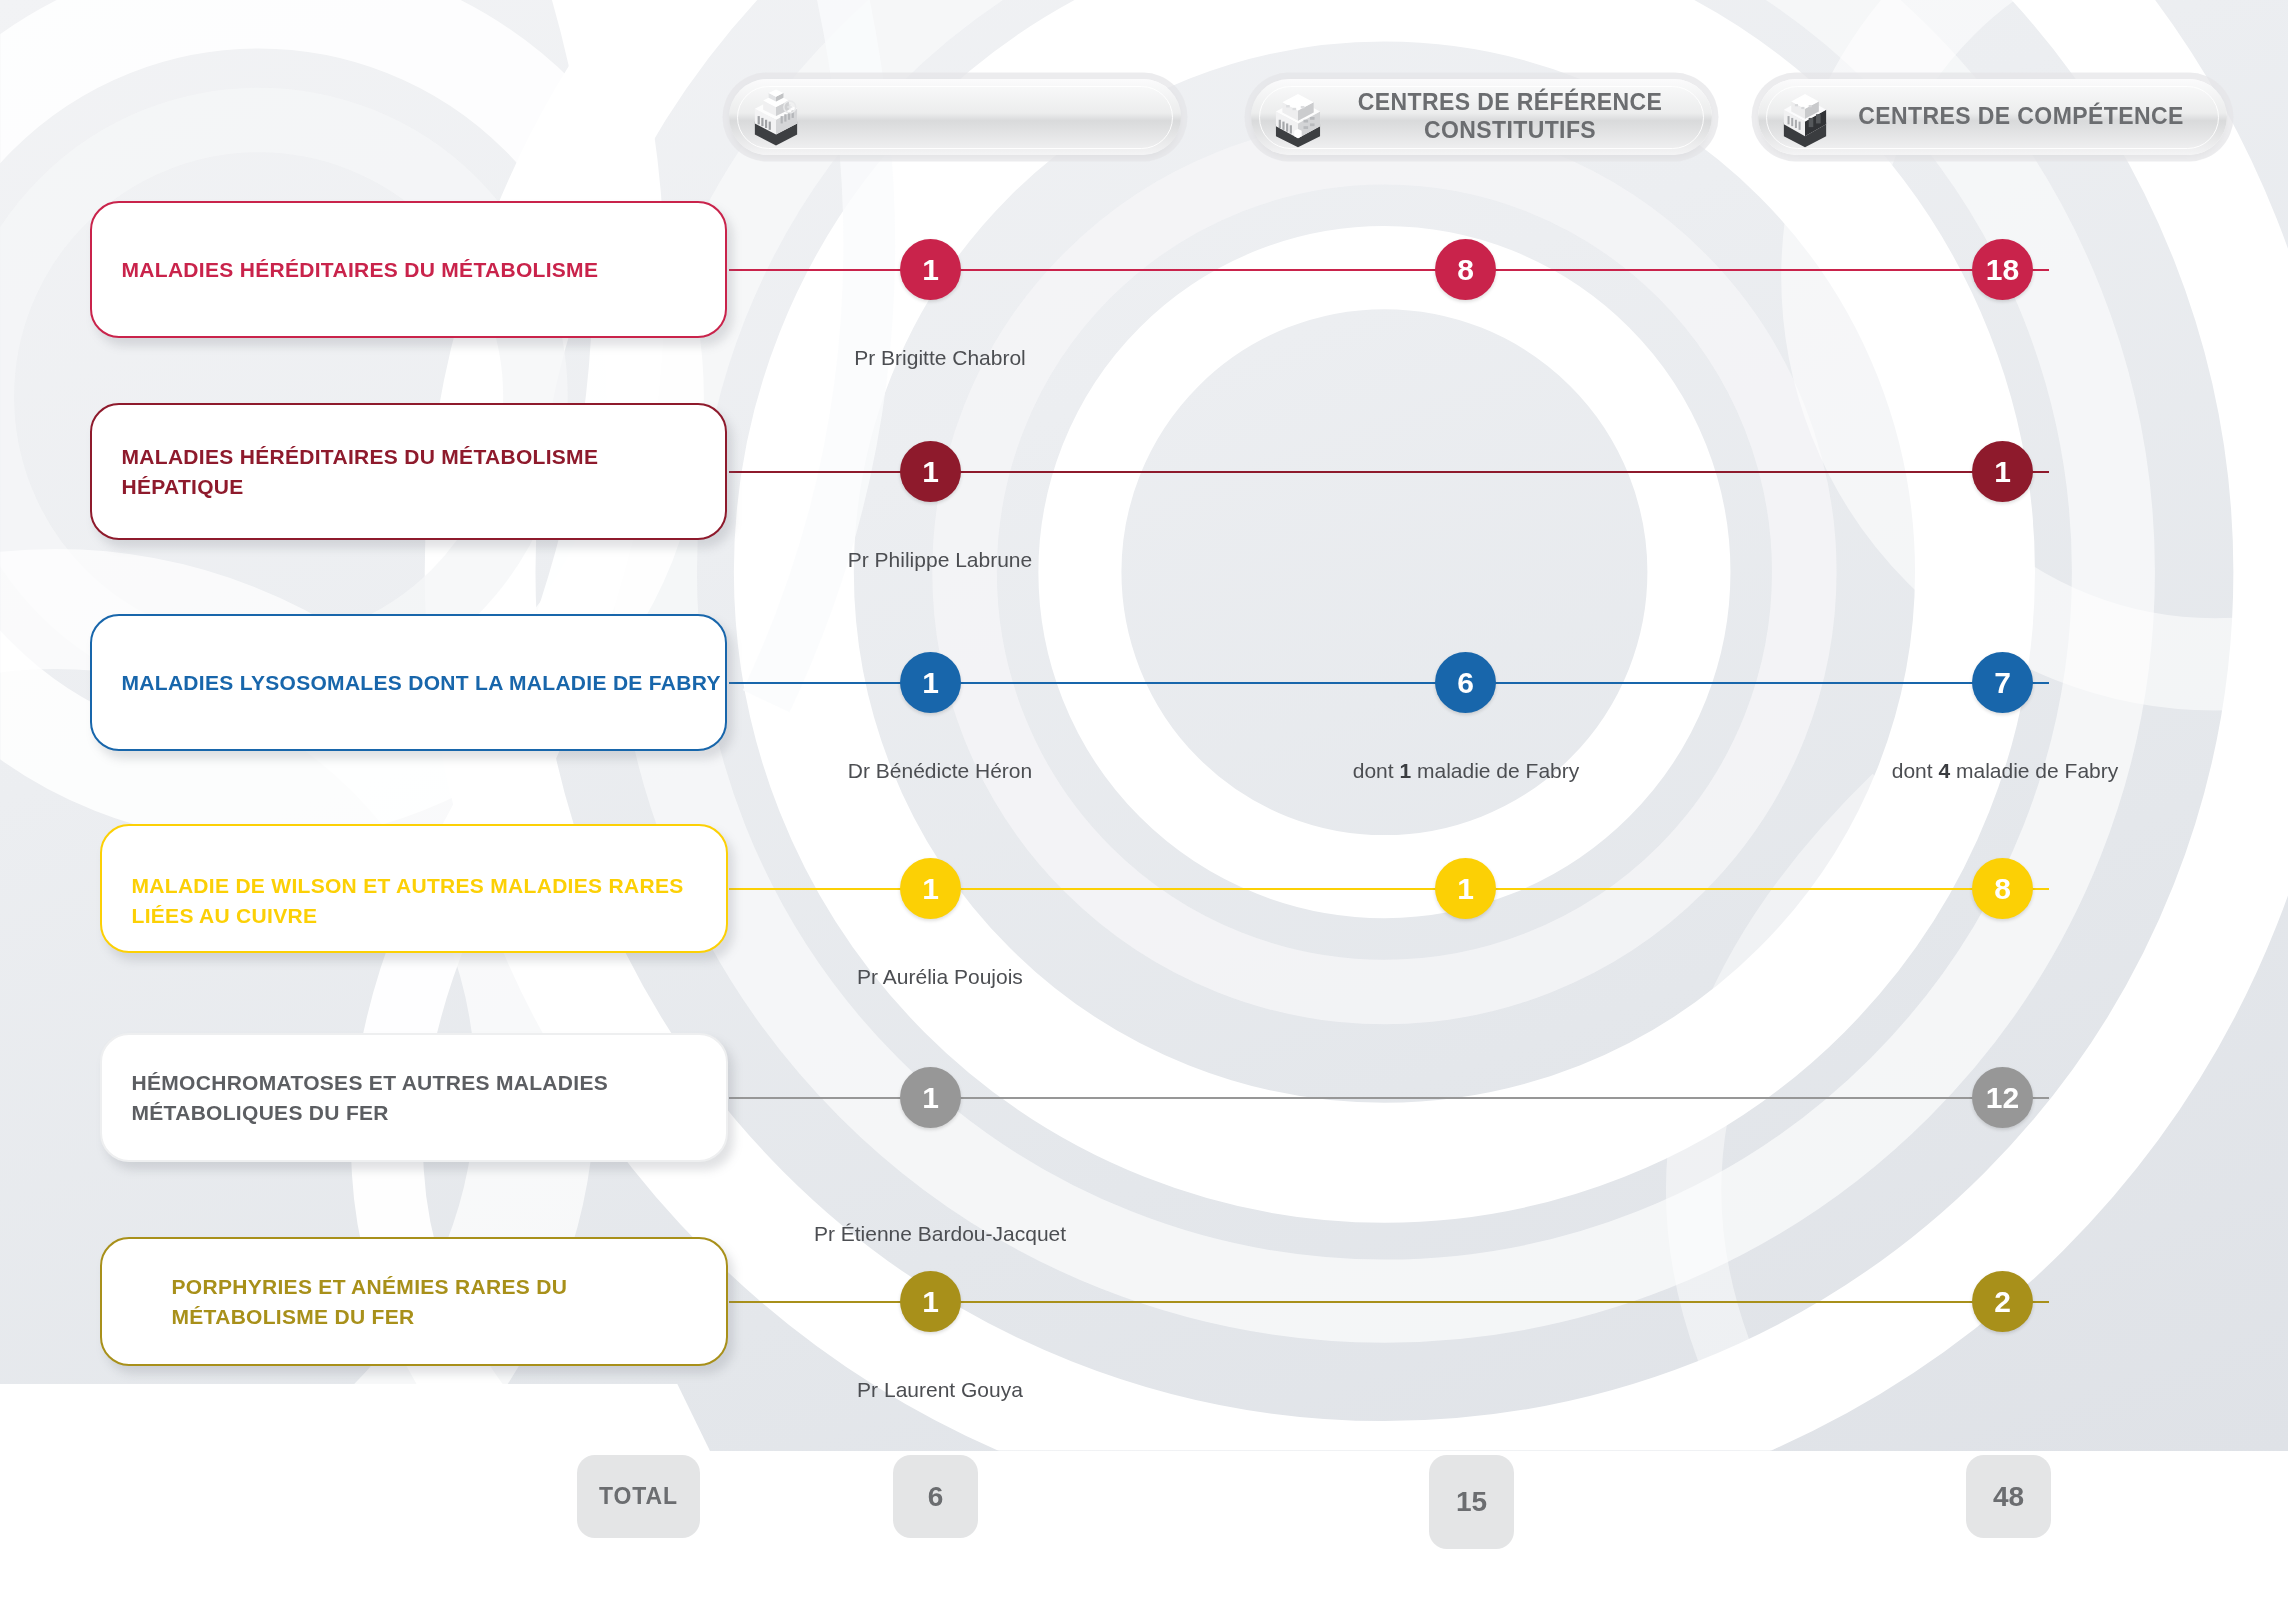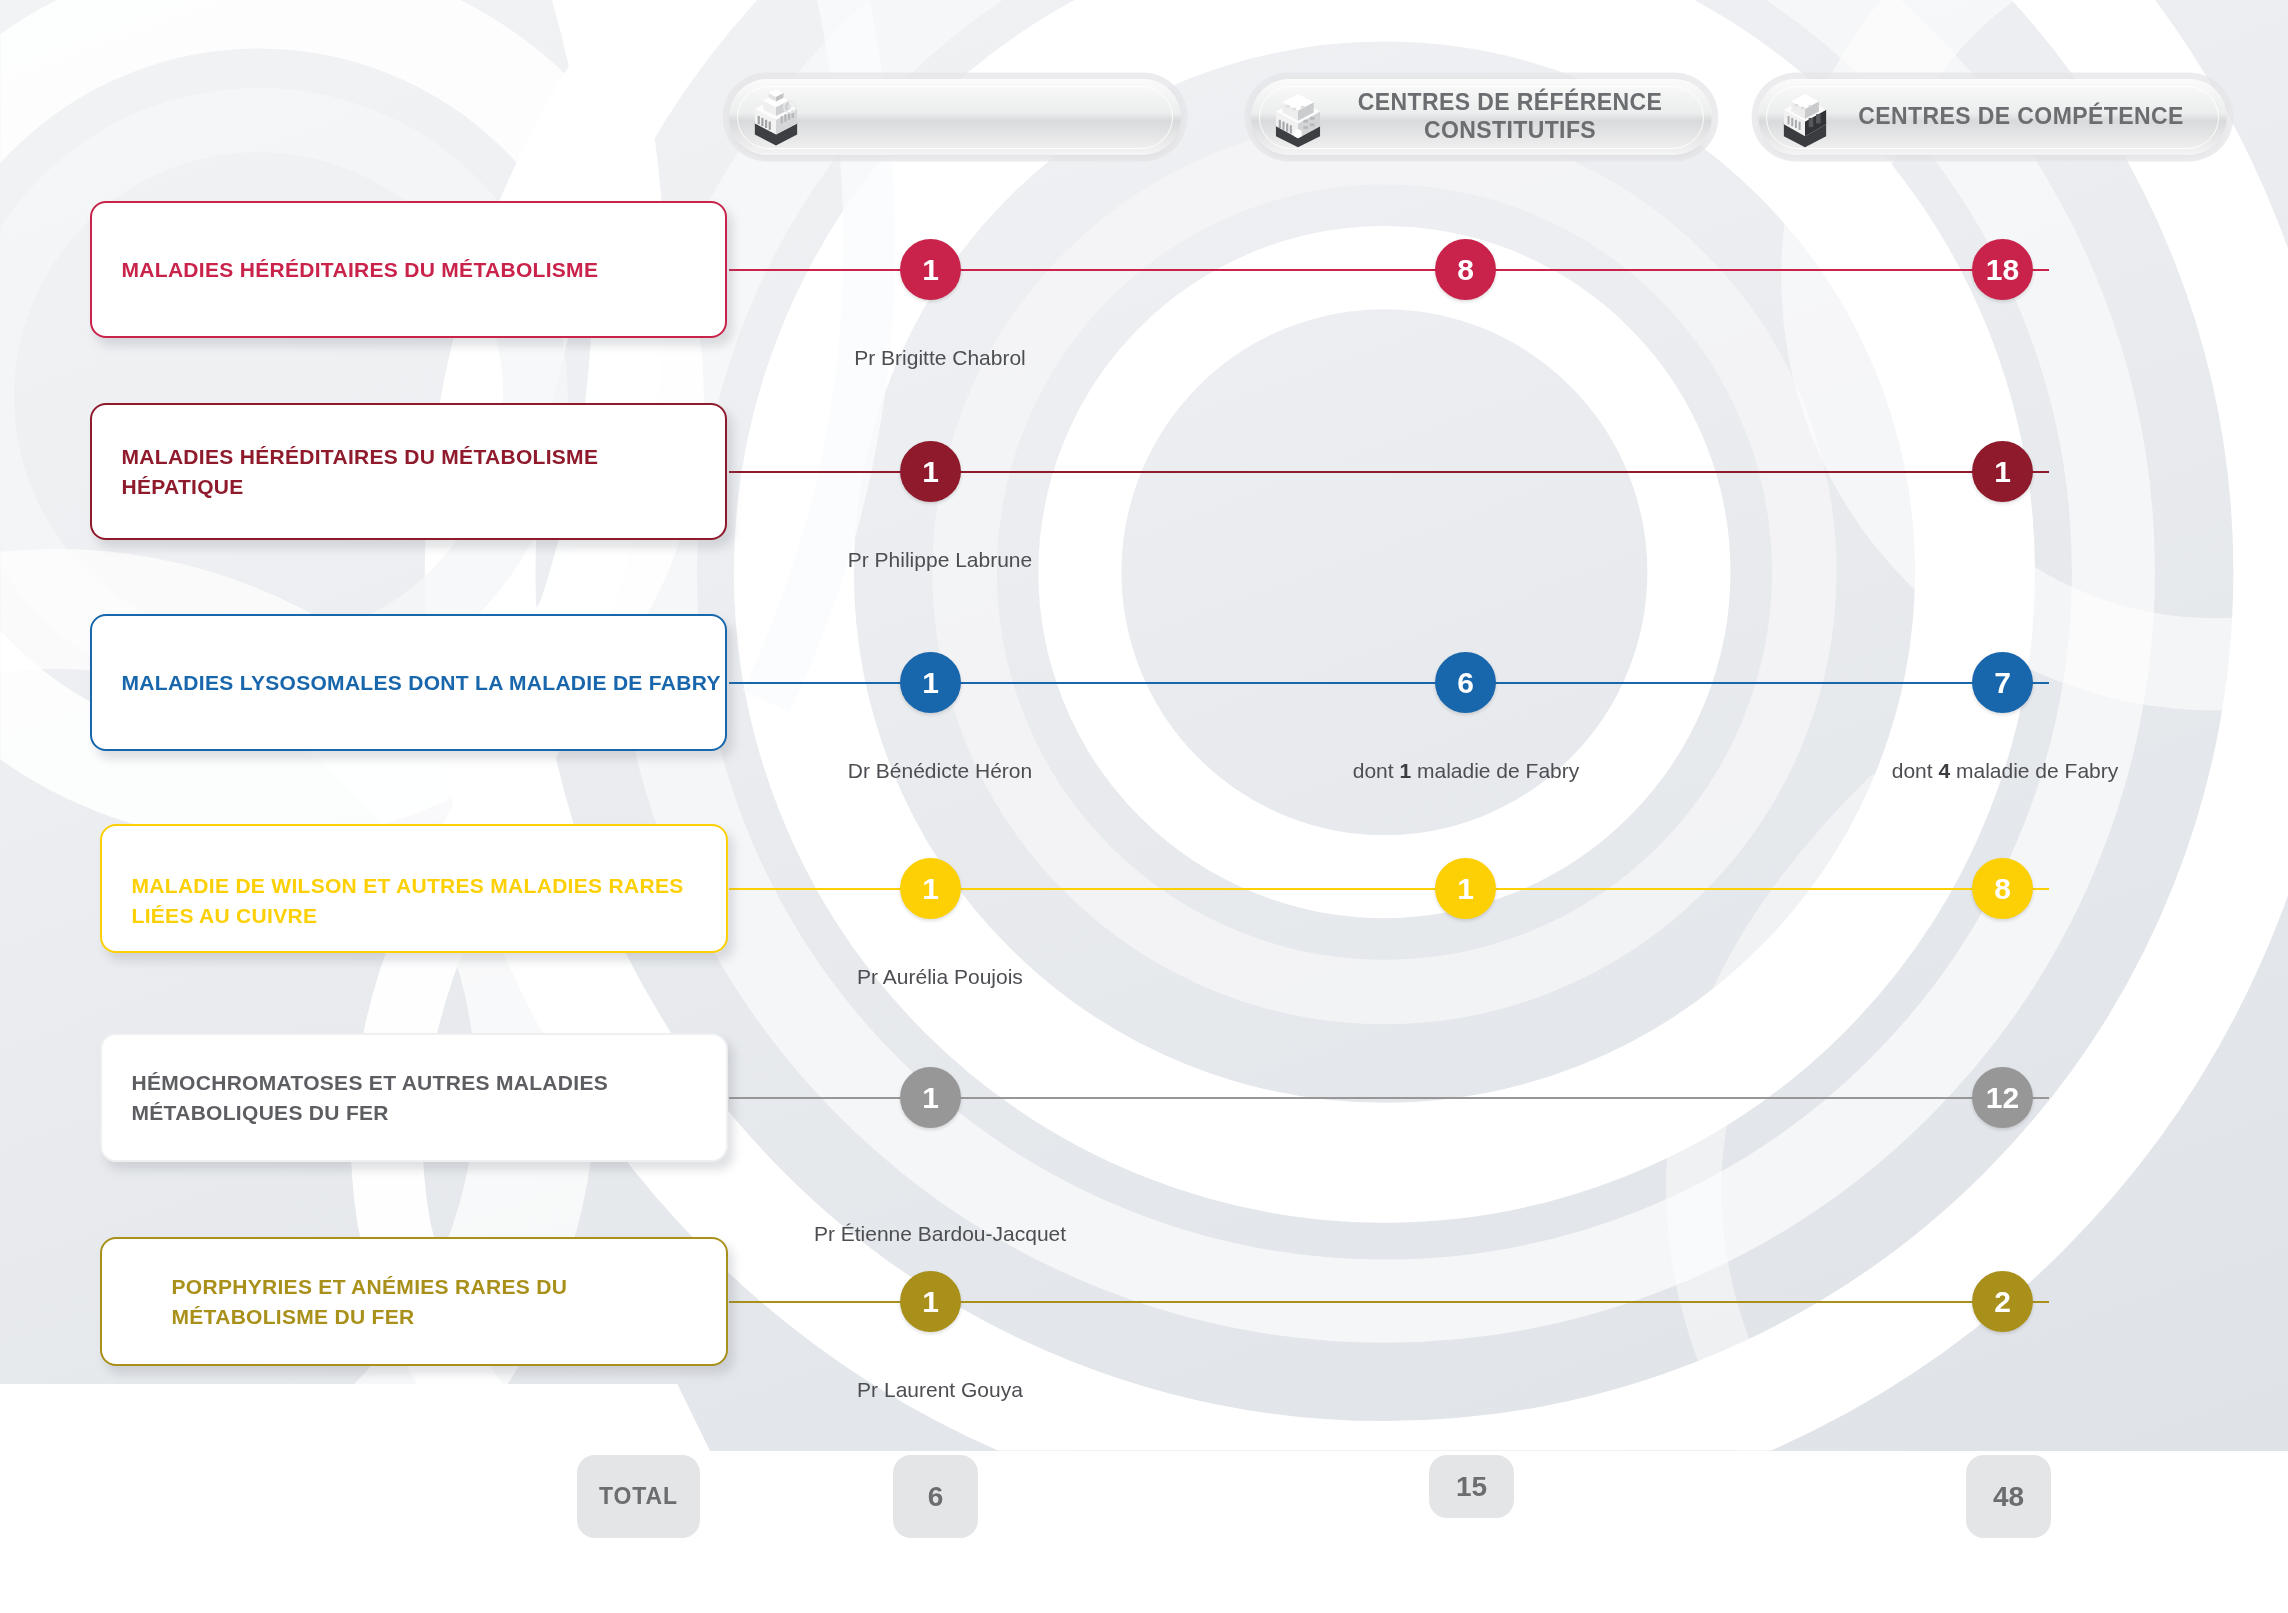--- a/index.html
+++ b/index.html
@@ -50,21 +50,21 @@
 
   
   .row{position:absolute;left:0;width:2289px;height:0;}
   .rowline{
     position:absolute;height:1.8px;top:-0.9px;
   }
   .labelbox{
     position:absolute;
     box-sizing:border-box;
     background:#ffffff;
-    border-radius:16px;
+    border-radius:29px;
     border:2.8px solid transparent;
     display:flex;align-items:center;
     padding:0 0 0 29.5px;
     box-shadow:5.5px 7.4px 9.2px rgba(120,124,130,.22);
   }
   .labelbox span{
     font-weight:bold;font-size:21px;letter-spacing:0.3px;line-height:1.42;
     text-transform:uppercase;
   }
   .node{
@@ -318,19 +318,19 @@
   </div>
   <div class="caption" style="left:940px;top:76px;">Pr Laurent Gouya</div>
 </div>
 
 <div class="total-cell" style="left:577px;top:1455px;width:123px;height:83px;font-size:23px;letter-spacing:0.9px;">
   <span>TOTAL</span>
 </div>
 <div class="total-cell" style="left:893px;top:1455px;width:85px;height:83px;font-size:28px;">
   <span>6</span>
 </div>
-<div class="total-cell" style="left:1429px;top:1455px;width:85px;height:63px;font-size:28px;">
+<div class="total-cell" style="left:1429px;top:1455px;width:85px;height:94px;font-size:28px;">
   <span>15</span>
 </div>
 <div class="total-cell" style="left:1966px;top:1455px;width:85px;height:83px;font-size:28px;">
   <span>48</span>
 </div>
 
 
 </body></html>

